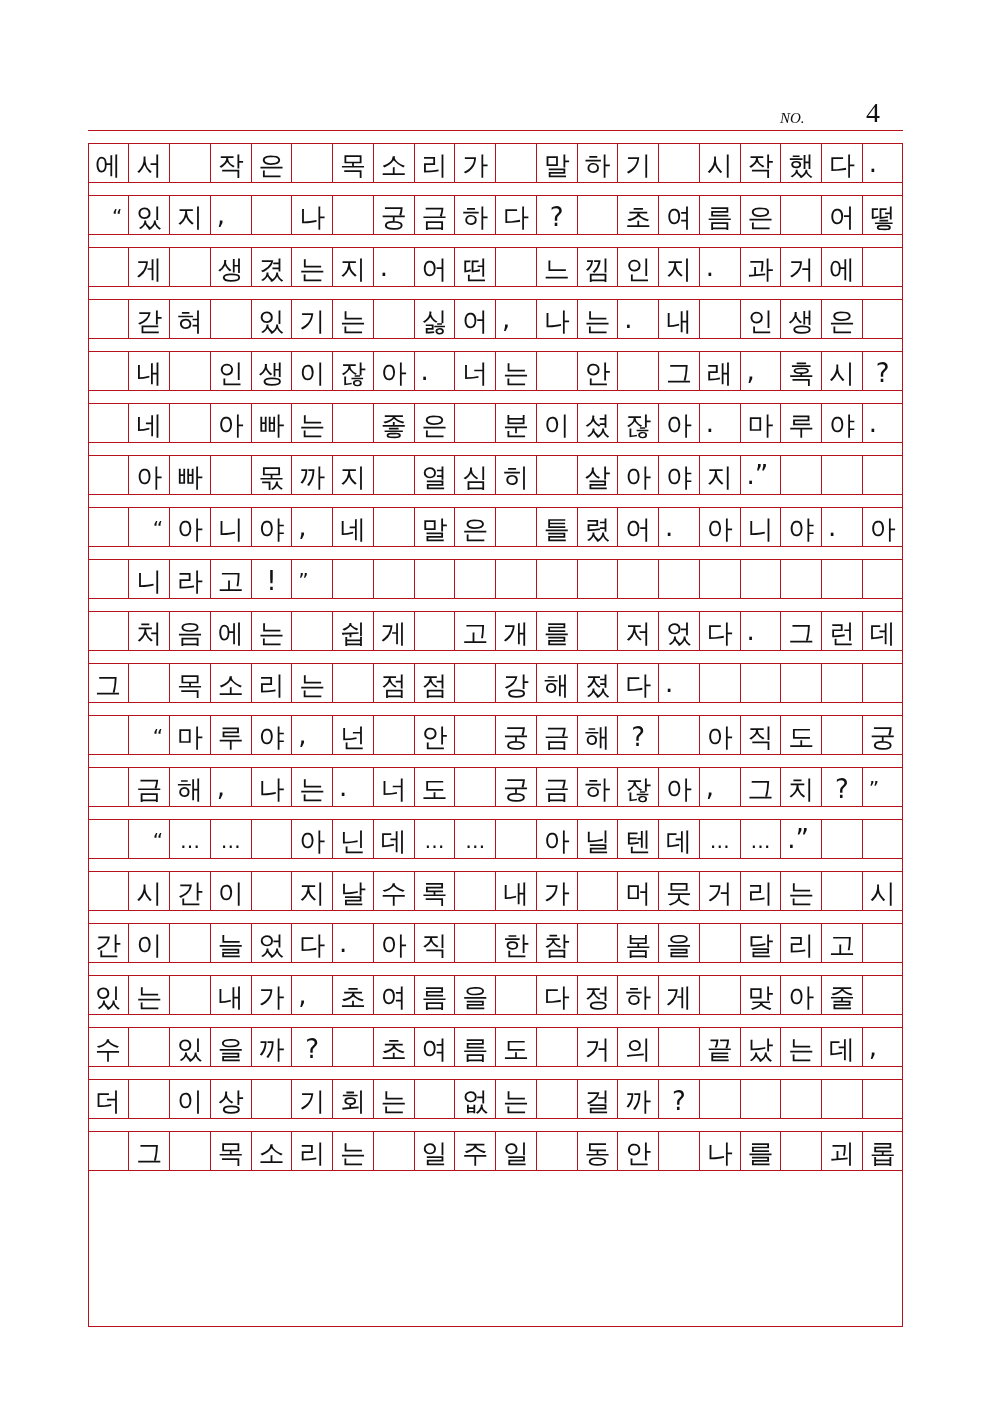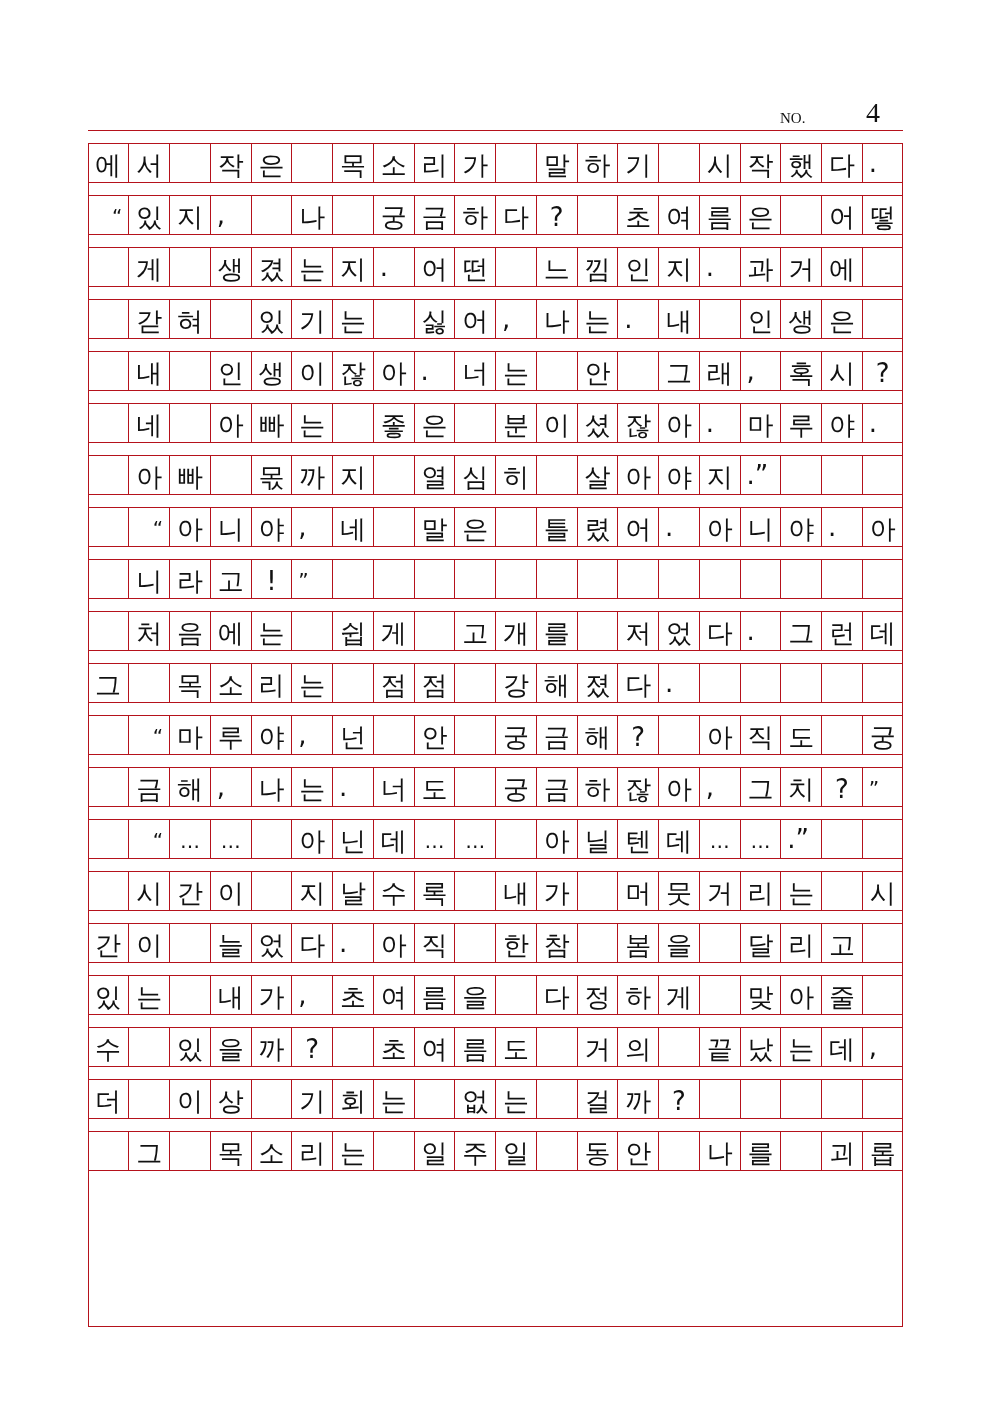--- a/index.html
+++ b/index.html
@@ -1,19 +1,19 @@
 <!DOCTYPE html>
 <html><head>
 <meta charset="utf-8">
 <style>
   html, body { margin: 0; padding: 0; background: #ffffff; }
   body { width: 992px; height: 1403px; position: relative; overflow: hidden;
          font-family: "DejaVu Serif", "Liberation Serif", serif; color: #111; }
   .header-no { position: absolute; left: 780px; top: 110px; font-size: 15px;
-               font-family: "Liberation Serif", serif; color: #111; }
+               font-family: "Liberation Serif", serif; color: #111; font-style: italic; }
   .header-page { position: absolute; left: 866px; top: 97px; font-size: 28px;
                  font-family: "Liberation Serif", serif; color: #111; }
   .top-rule { position: absolute; left: 88px; top: 130px; width: 815px; height: 0;
               border-top: 1.5px solid #b5121b; }
   .sheet { position: absolute; left: 88px; top: 143px; width: 815px; height: 1184px;
            border: 1.5px solid #b5121b; box-sizing: border-box; }
   .row { position: absolute; left: -1.5px; width: 815px; height: 40px;
          display: grid; grid-template-columns: repeat(20, 1fr);
          border-top: 1.5px solid #b5121b; border-bottom: 1.5px solid #b5121b;
          box-sizing: border-box; }

